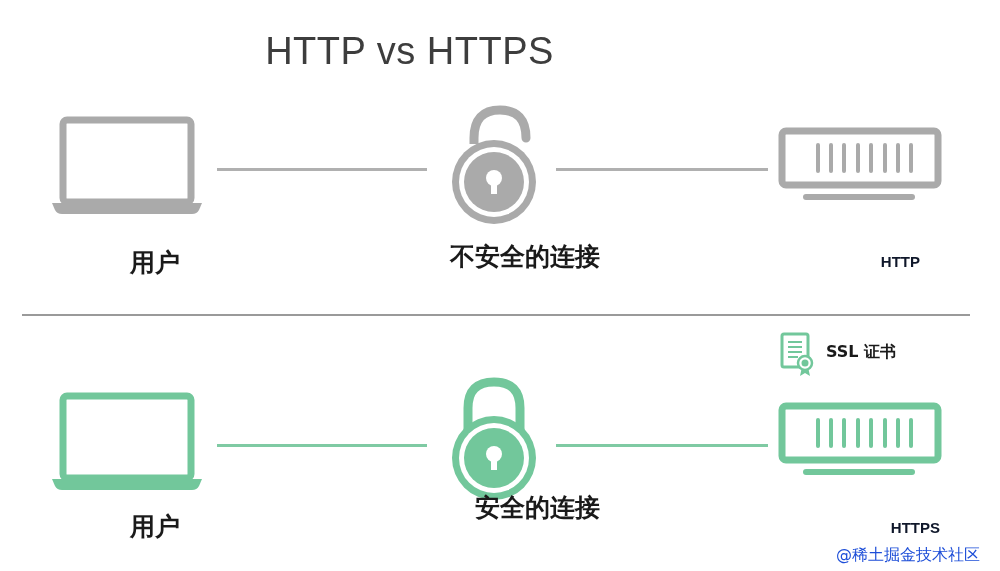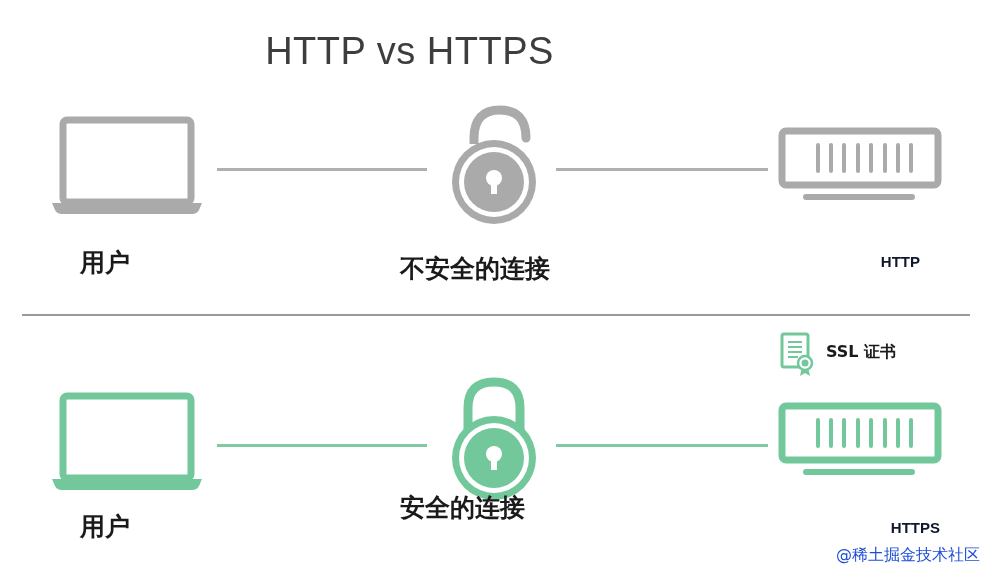--- a/index.html
+++ b/index.html
@@ -1,20 +1,20 @@
 <!DOCTYPE html>
 <html><head>
 <meta charset="utf-8">
 <style>
   html, body { margin:0; padding:0; }
   body { width:1000px; height:571px; background:#ffffff; position:relative; overflow:hidden;
          font-family:"Liberation Sans","DejaVu Sans",sans-serif; }
   .abs { position:absolute; }
   .title { left:0; width:819px; top:30px; text-align:center; font-size:38px; color:#3d3d3d; letter-spacing:0.5px; }
-  .label { font-size:25px; font-weight:bold; color:#1a1a1a; text-align:left; font-family:"DejaVu Sans",sans-serif; }
+  .label { font-size:25px; font-weight:bold; color:#1a1a1a; text-align:right; font-family:"DejaVu Sans",sans-serif; }
   .proto { font-size:15px; font-weight:bold; color:#0f172a; text-align:right; }
   .line { height:3px; }
   .divider { left:22px; width:948px; top:314px; height:2px; background:#9a9a9a; }
   .ssl-label { font-size:16px; font-weight:bold; color:#1a1a1a; font-family:"DejaVu Sans",sans-serif; }
   .watermark { font-size:16px; color:#1d4ed8; font-family:"DejaVu Sans",sans-serif; }
 </style>
 </head>
 <body>
 
 <div class="abs title">HTTP vs HTTPS</div>
@@ -46,21 +46,21 @@
         <line x1="80" y1="18" x2="80" y2="44"></line>
       <line x1="93" y1="18" x2="93" y2="44"></line>
         <line x1="107" y1="18" x2="107" y2="44"></line>
       <line x1="120" y1="18" x2="120" y2="44"></line>
         <line x1="133" y1="18" x2="133" y2="44"></line>
     </g>
     <rect x="25" y="67" width="112" height="6" rx="3" fill="#aaaaaa"></rect>
   </svg>
 
   <div class="abs label" style="left:80px;width:100px;top:246px">用户</div>
-  <div class="abs label" style="left:400px;width:200px;top:252px">不安全的连接</div>
+  <div class="abs label" style="left:400px;width:200px;top:240px">不安全的连接</div>
   <div class="abs proto" style="left:800px;width:120px;top:253px">HTTP</div>
 </div>
 
 <div class="abs divider"></div>
 
 <div>
   <svg class="abs" style="left:778px;top:331px" width="40" height="46">
     <rect x="4" y="3" width="26" height="33" rx="2" fill="none" stroke="#72c79b" stroke-width="3"></rect>
     <g stroke="#72c79b" stroke-width="2">
         <line x1="10" y1="11" x2="24" y2="11"></line>

